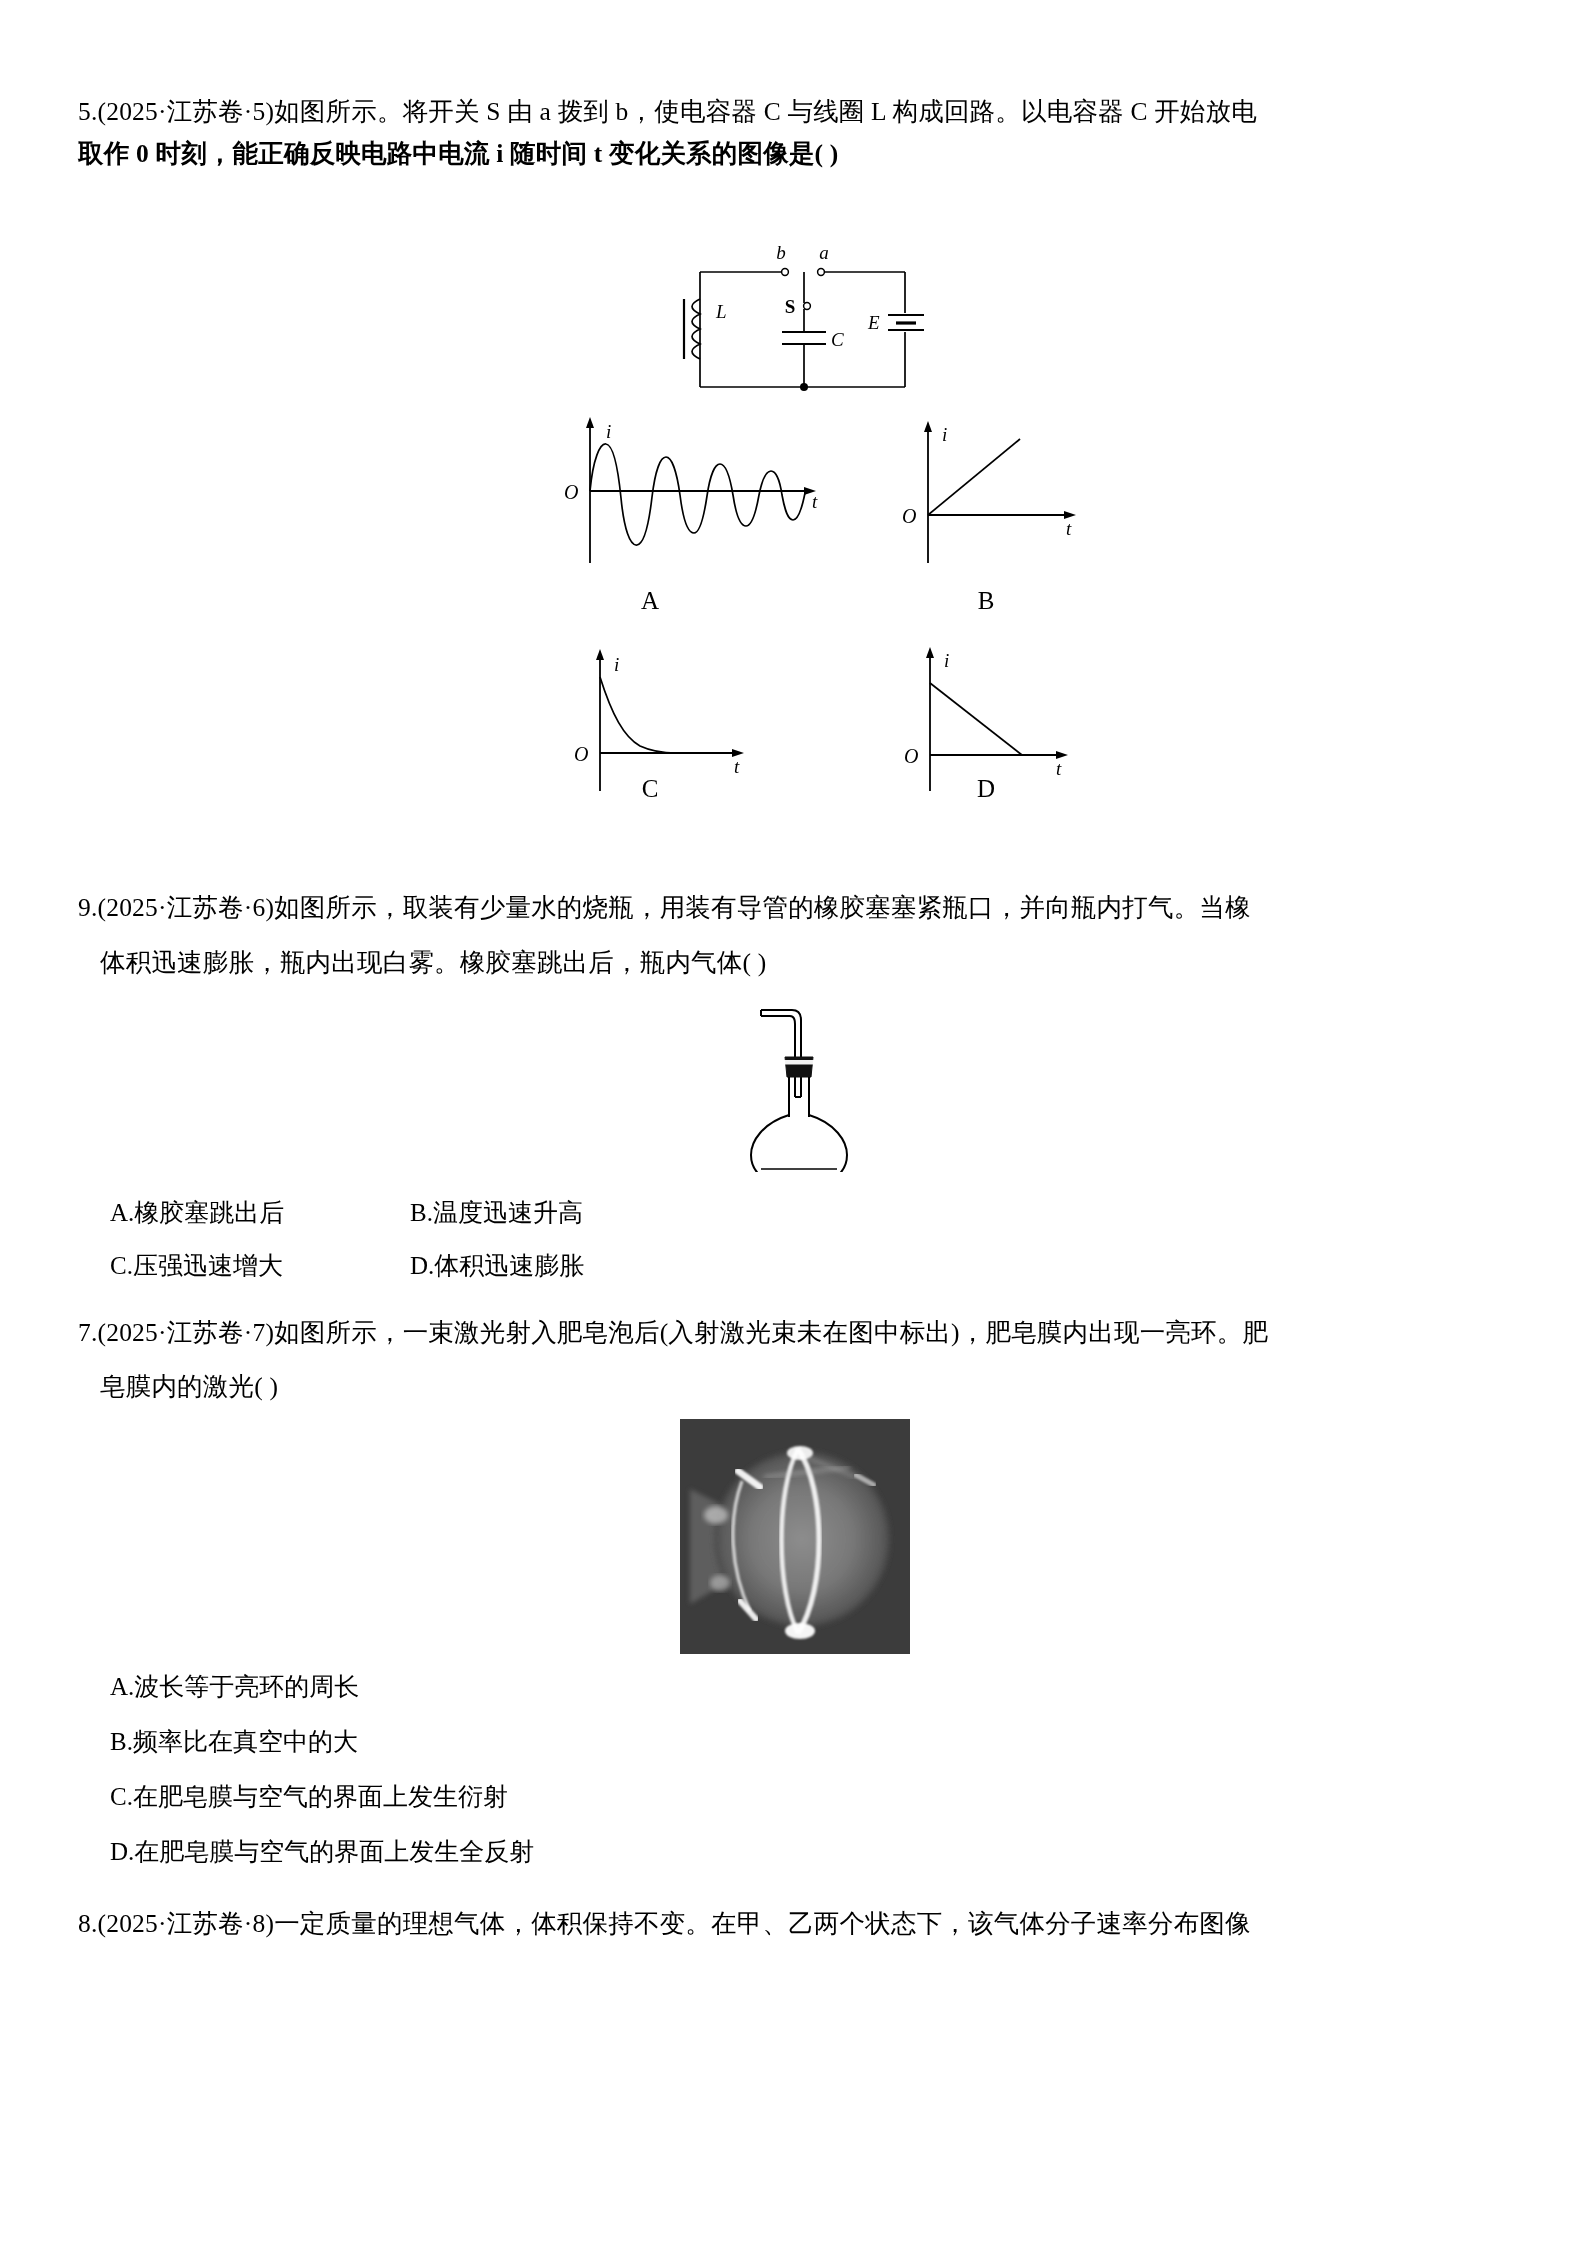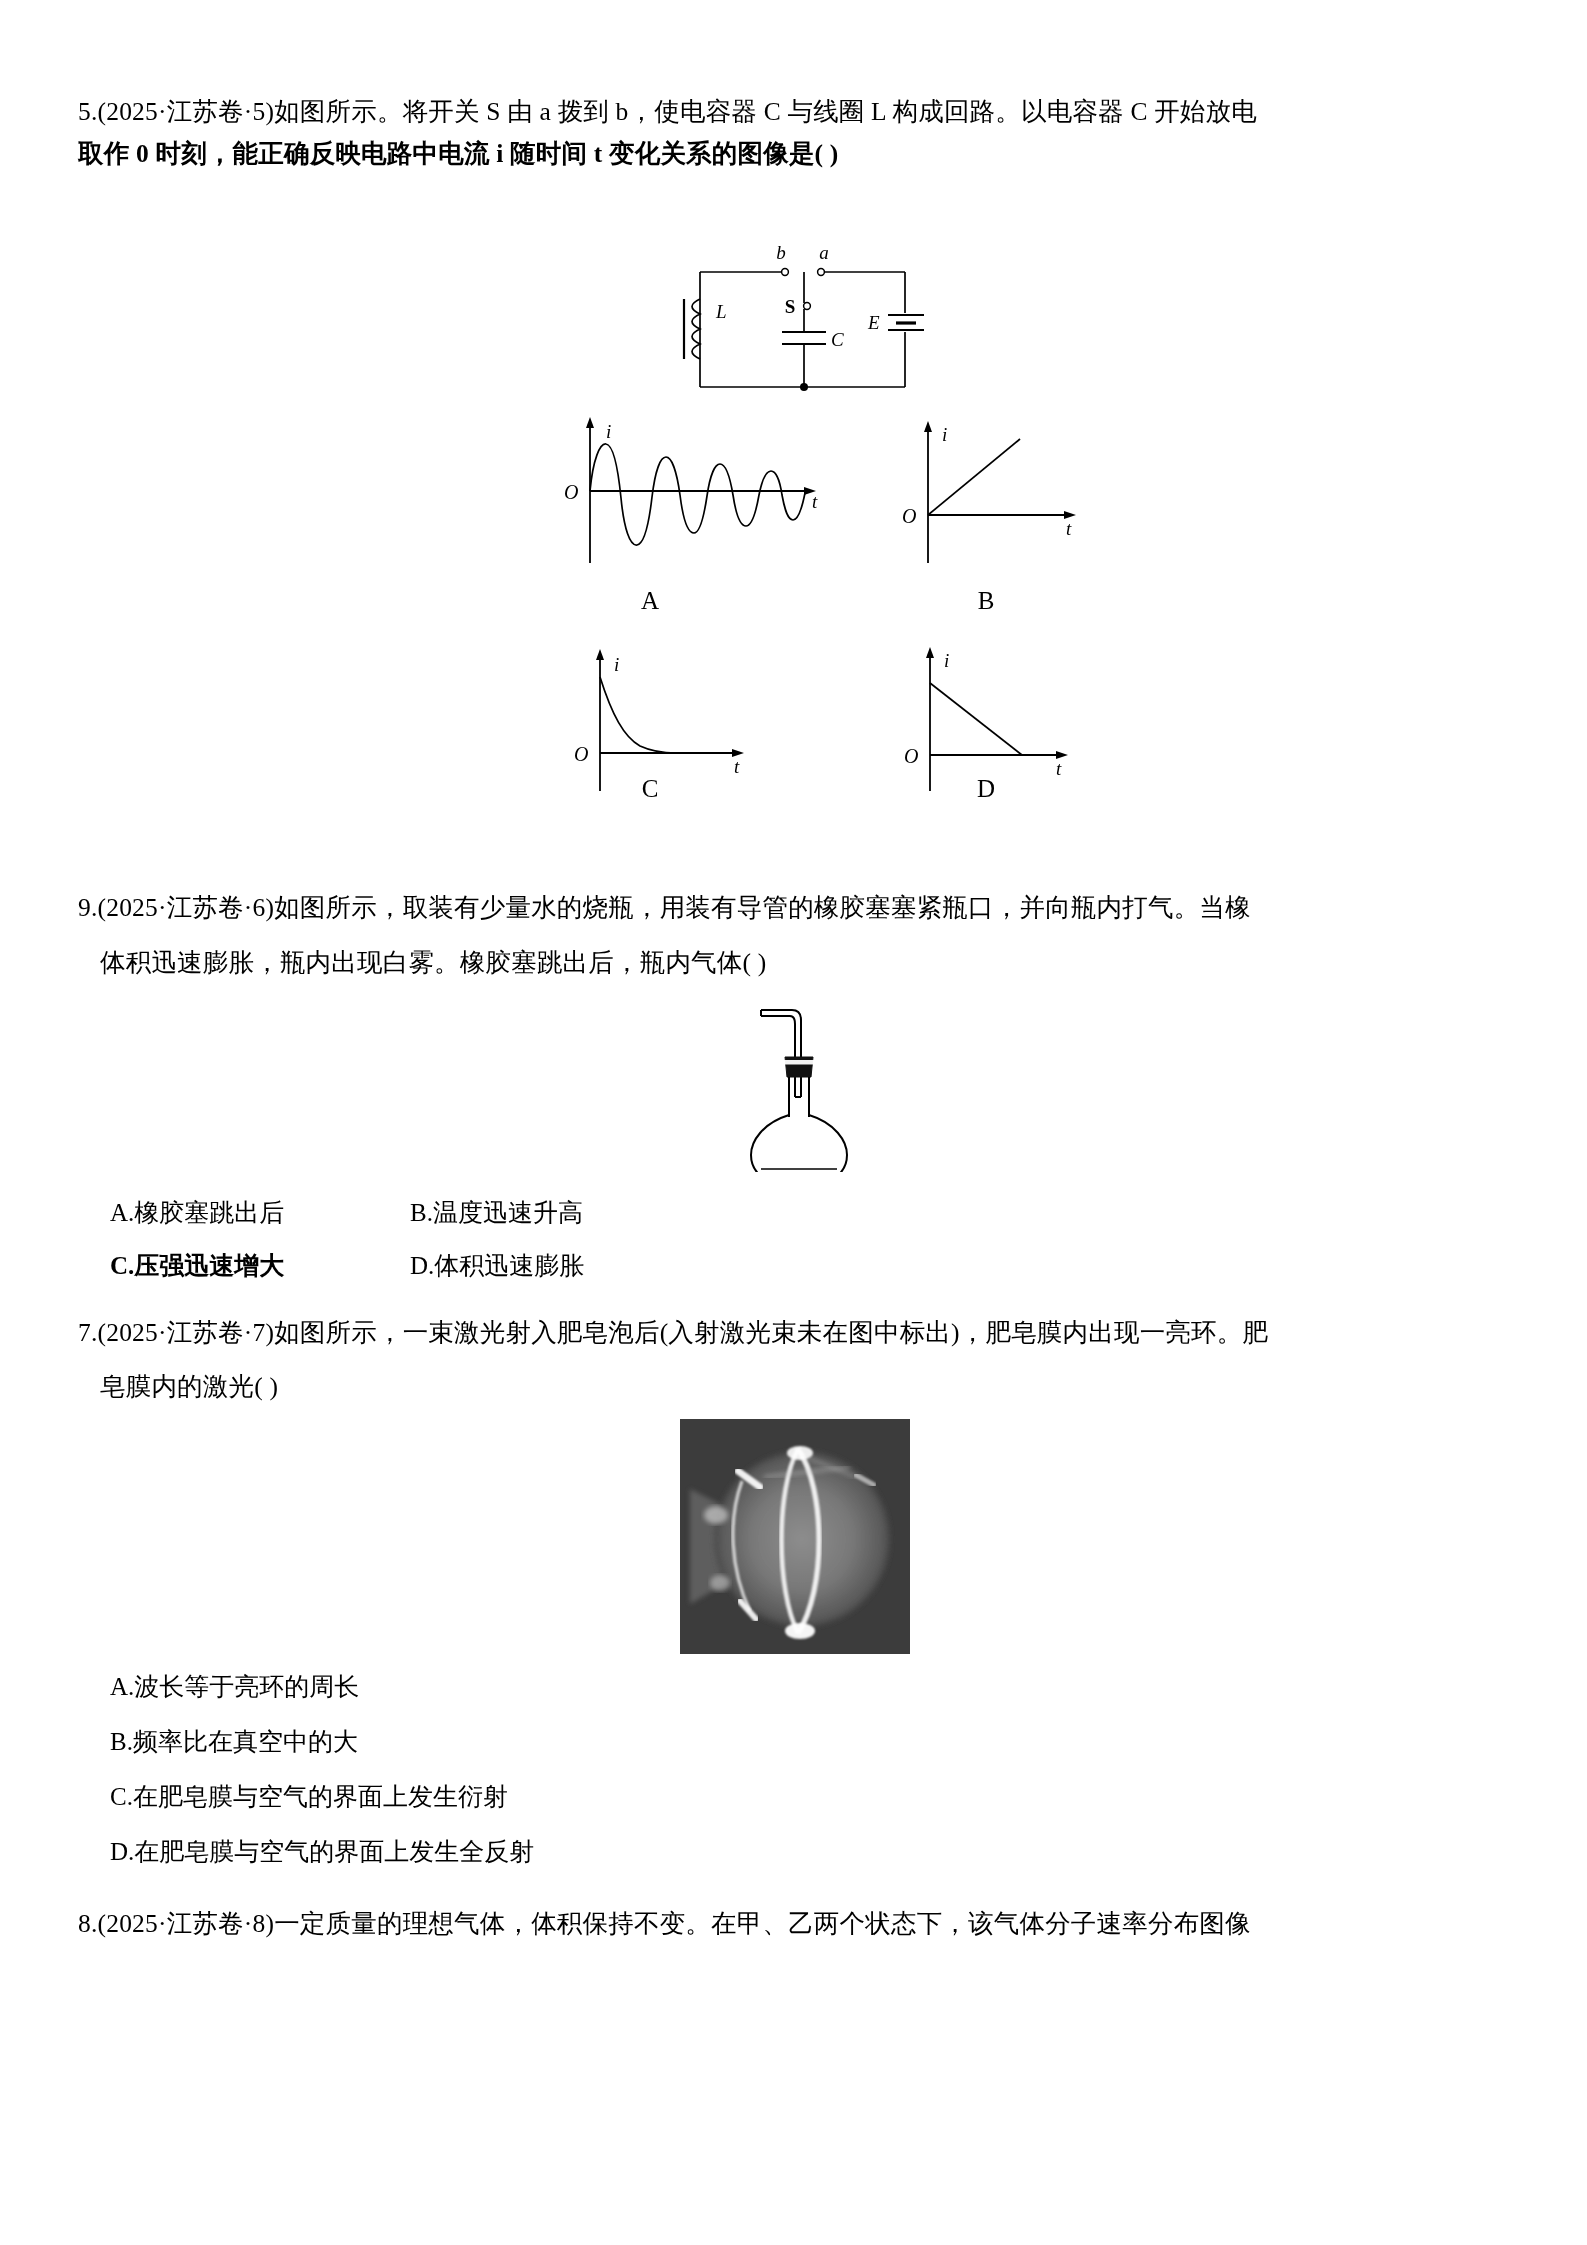--- a/index.html
+++ b/index.html
@@ -228,21 +228,21 @@
       <line x1="62" y1="178" x2="80" y2="178" stroke="#000" stroke-width="1.1"></line>
     </svg>
   </div>
 
   <div class="opt" style="left:110px; top:1183px;">
     <span>A.橡胶塞跳出后</span>
   </div>
   <div class="opt" style="left:410px; top:1183px;">
     <span>B.温度迅速升高</span>
   </div>
-  <div class="opt" style="left:110px; top:1236px;font-weight:bold;">
+  <div class="opt" style="left:110px; top:1236px;">
     <span>C.压强迅速增大</span>
   </div>
   <div class="opt" style="left:410px; top:1236px;">
     <span>D.体积迅速膨胀</span>
   </div>
 
   <div class="qline" style="left:78px; top:1303px;">
     <span>7.(2025·江苏卷·7)如图所示，一束激光射入肥皂泡后(入射激光束未在图中标出)，肥皂膜内出现一亮环。肥</span>
   </div>
   <div class="qline" style="left:100px; top:1357px;">

